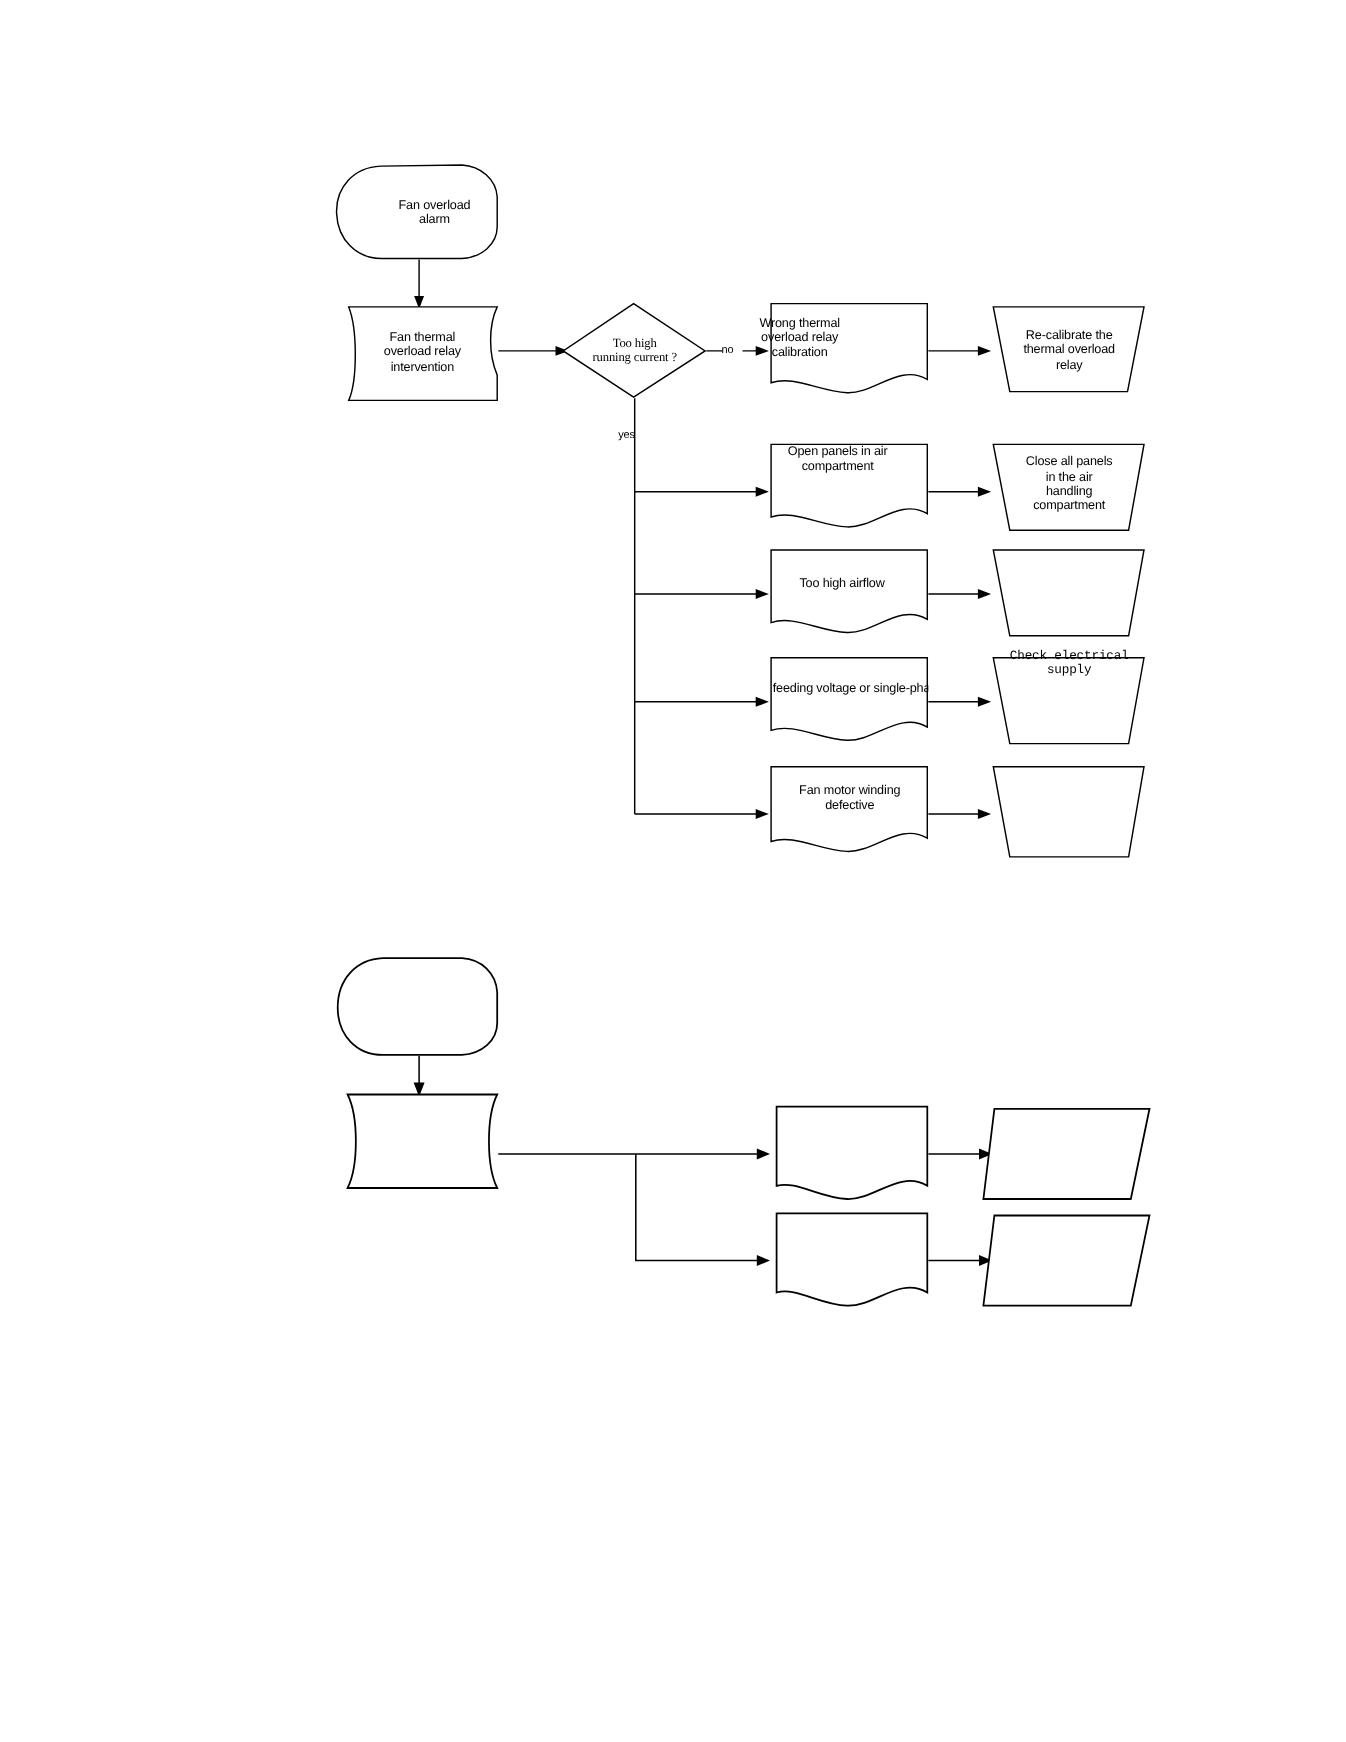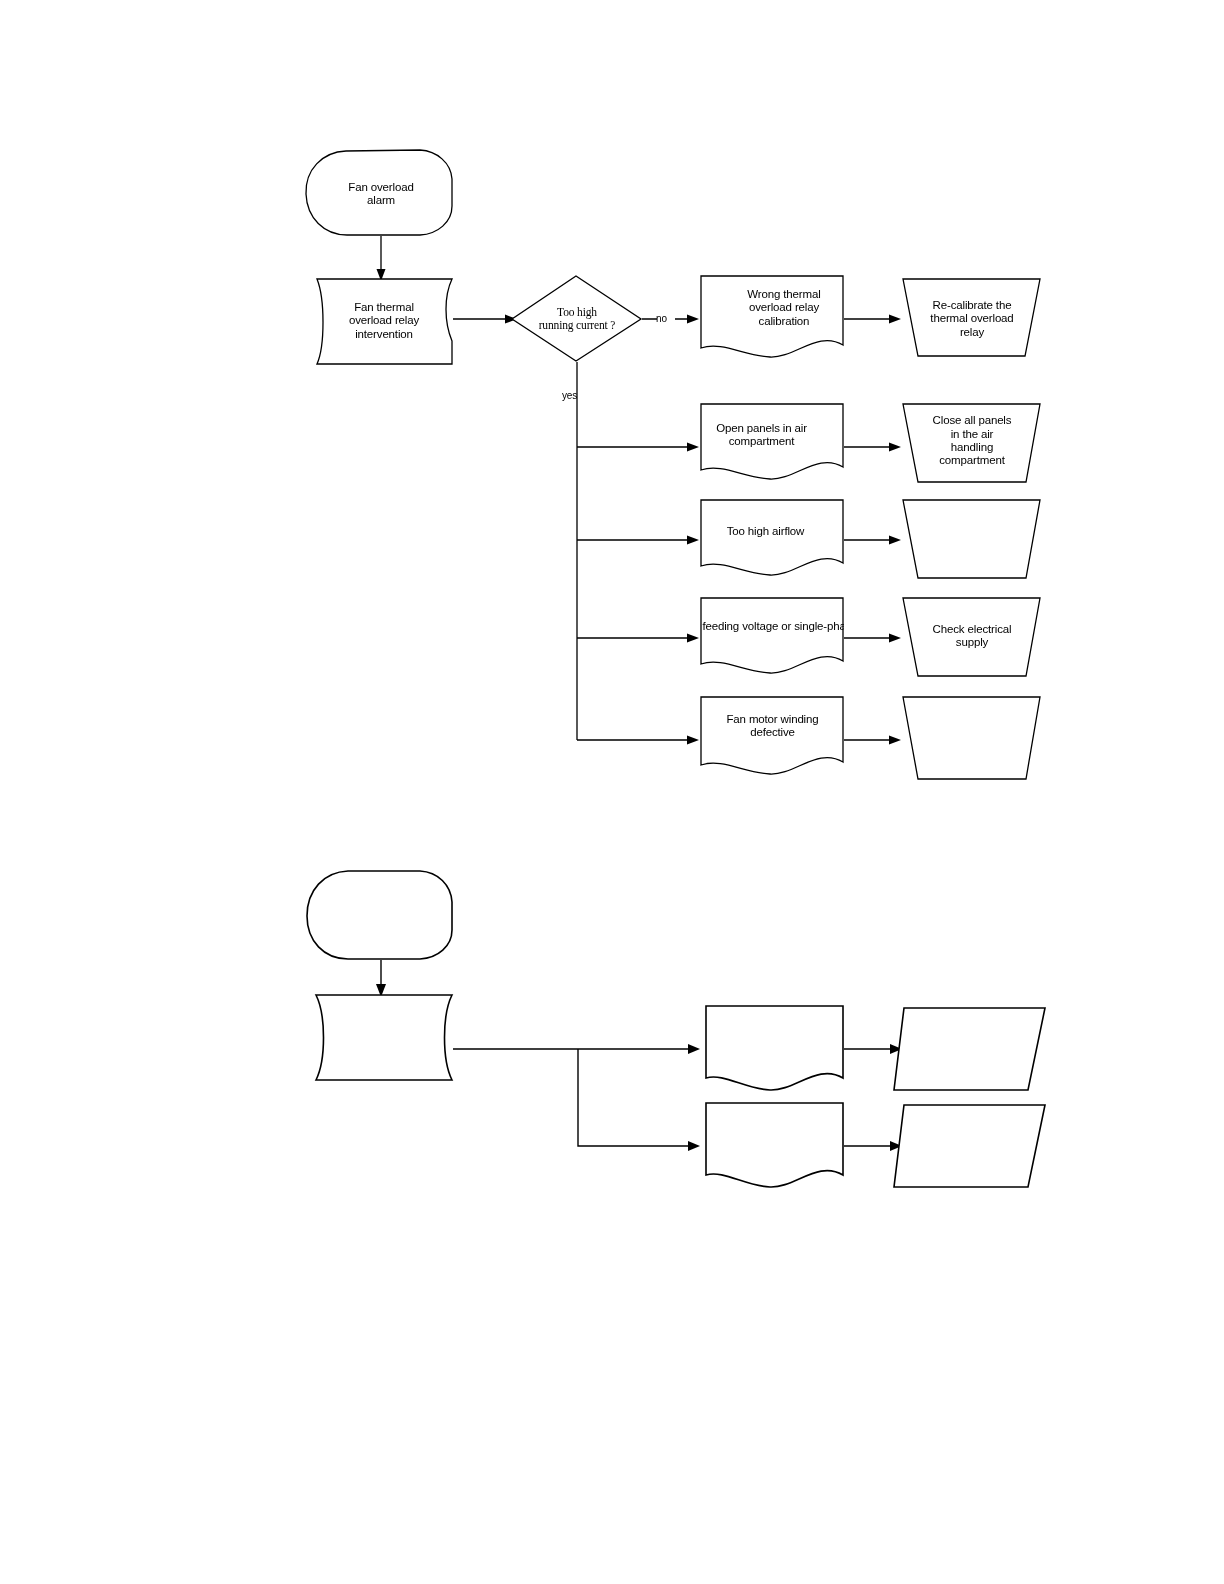--- a/index.html
+++ b/index.html
@@ -200,53 +200,53 @@
 
     <path class="shape-stroke-clean" d="M 706 1103 L 843 1103 L 843 1175
              C 818 1160 795 1188 770 1187
              C 745 1186 724 1170 706 1175 Z"></path>
     <path class="conn-clean" d="M 844 1146 L 892 1146"></path>
     <polygon class="arrowhead" points="902,1146 890,1141 890,1151"></polygon>
     <polygon class="shape-stroke-clean" points="904,1105 1045,1105 1028,1187 894,1187"></polygon>
 
   </svg>
 
-  <div class="node-text" style="left:311px; top:172px; width:140px; height:44px;text-align:center;">Fan overload
+  <div class="node-text" style="left:325px; top:172px; width:140px; height:44px;text-align:center;">Fan overload
 alarm</div>
 
   <div class="node-text" style="left:315px; top:291px; width:138px; height:60px;">Fan thermal
 overload relay
 intervention</div>
 
   <div class="node-text" style="left:506px; top:299px; width:142px; height:40px;font-family:Liberation Serif, serif;">Too high
 running current ?</div>
 
   <div class="edge-label" style="left:656px; top:312px;">no</div>
 
   <div class="edge-label" style="left:562px; top:389px;">yes</div>
 
-  <div class="node-text" style="left:725px; top:278px; width:118px; height:60px;">Wrong thermal
+  <div class="node-text" style="left:668px; top:278px; width:118px; height:60px;">Wrong thermal
 overload relay
 calibration</div>
   <div class="node-text" style="left:909px; top:289px; width:126px; height:60px;">Re-calibrate the
 thermal overload
 relay</div>
 
-  <div class="node-text" style="left:702px; top:415px; width:119px; height:40px;">Open panels in air
+  <div class="node-text" style="left:702px; top:398px; width:119px; height:40px;">Open panels in air
 compartment</div>
   <div class="node-text" style="left:909px; top:404px; width:126px; height:74px;">Close all panels
 in the air
 handling
 compartment</div>
 
   <div class="node-text" style="left:702px; top:519px; width:127px; height:26px;">Too high airflow</div>
 
   <div class="node-text clip-x" style="left:701px; top:607px; width:143px; height:40px;">Low feeding voltage or
 single-phasing</div>
-  <div class="node-text" style="left:909px; top:615px; width:126px; height:42px;">Check electrical
+  <div class="node-text" style="left:909px; top:582px; width:126px; height:42px;font-family:Liberation Mono, monospace;">Check electrical
 supply</div>
 
   <div class="node-text" style="left:702px; top:706px; width:141px; height:40px;">Fan motor winding
 defective</div>
 
   <div class="node-text" style="left:311px; top:893px; width:140px; height:44px;"></div>
   <div class="node-text" style="left:315px; top:1010px; width:138px; height:60px;"></div>
   <div class="node-text" style="left:702px; top:1015px; width:141px; height:50px;"></div>
   <div class="node-text" style="left:909px; top:1018px; width:126px; height:60px;"></div>
   <div class="node-text" style="left:702px; top:1112px; width:141px; height:50px;"></div>

